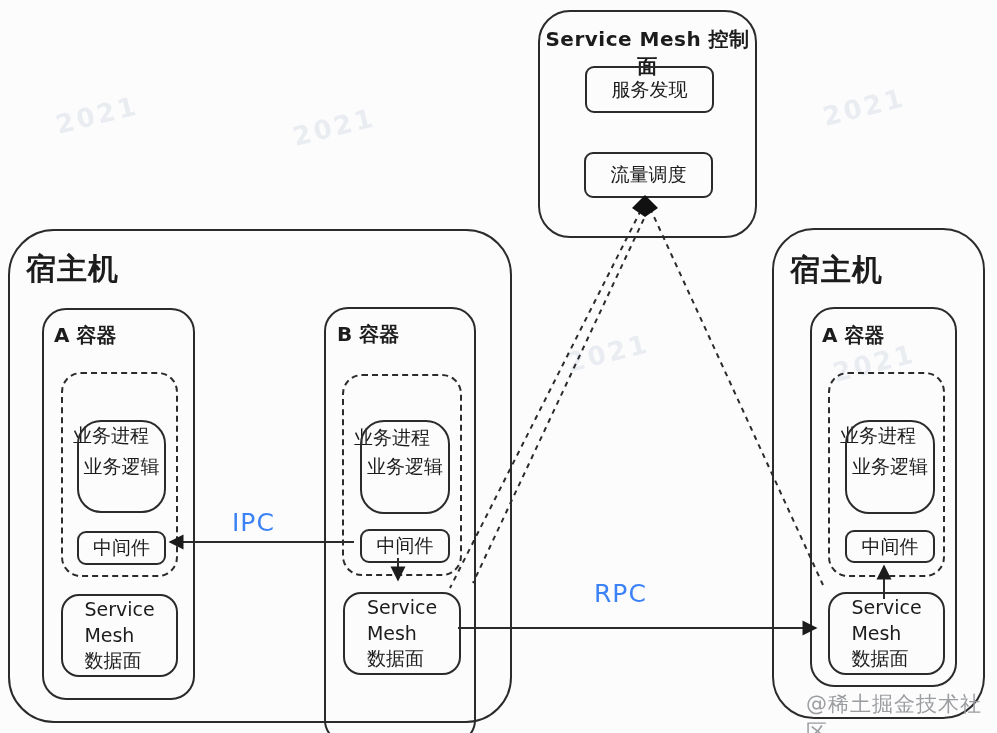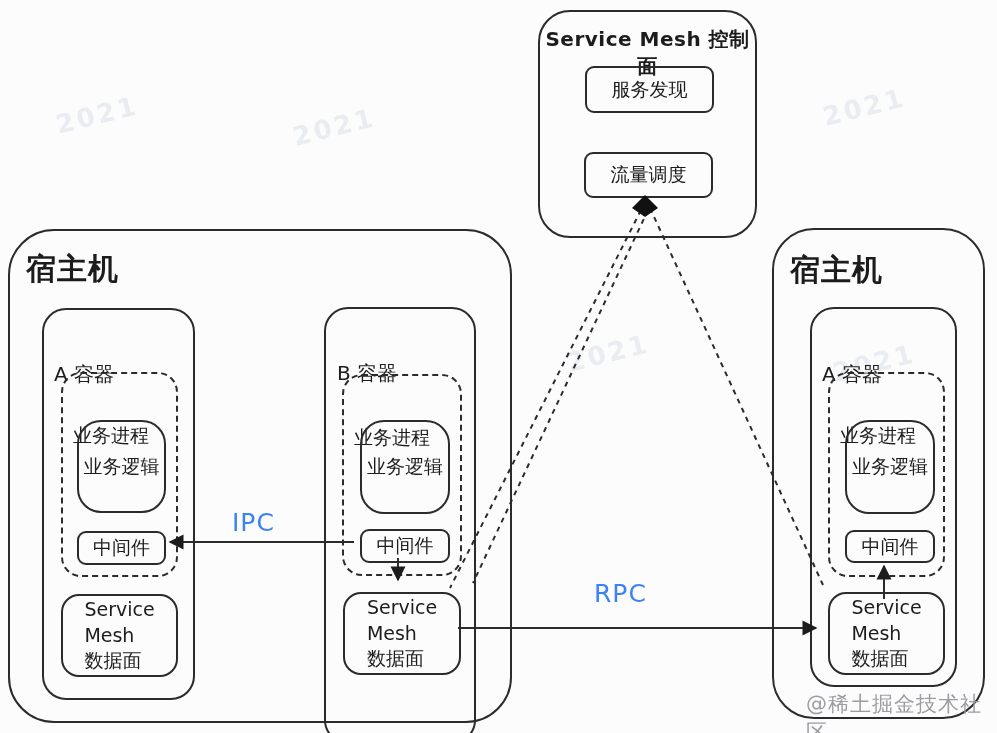--- a/index.html
+++ b/index.html
@@ -12,21 +12,21 @@
     overflow:hidden;
   }
   .box{position:absolute;border:2px solid #2b2b2b;background:transparent;box-sizing:border-box;}
   .round-lg{border-radius:46px;}
   .round-md{border-radius:24px;}
   .round-sm{border-radius:24px;}
   .round-xs{border-radius:9px;}
   .dashed{border-style:dashed;}
   .lbl{position:absolute;white-space:nowrap;}
   .host-label{font-size:30px;font-weight:600;letter-spacing:1px;}
-  .cont-label{font-size:20px;font-weight:400;margin-top:39px;}
+  .cont-label{font-size:20px;font-weight:700;}
   .proc-label{font-size:19px;font-weight:500;margin-top:39px;}
   .center-text{
     position:absolute;inset:0;display:flex;align-items:center;justify-content:center;
     font-size:19px;font-weight:500;text-align:left;white-space:pre-line;line-height:1.35;
   }
   .edge-label{font-size:25px;font-weight:500;color:#3b82f6;letter-spacing:1px;}
   .wm-faint{
     position:absolute;font-size:26px;letter-spacing:3px;color:#e9ecf1;
     transform:rotate(-14deg);font-weight:600;
   }

